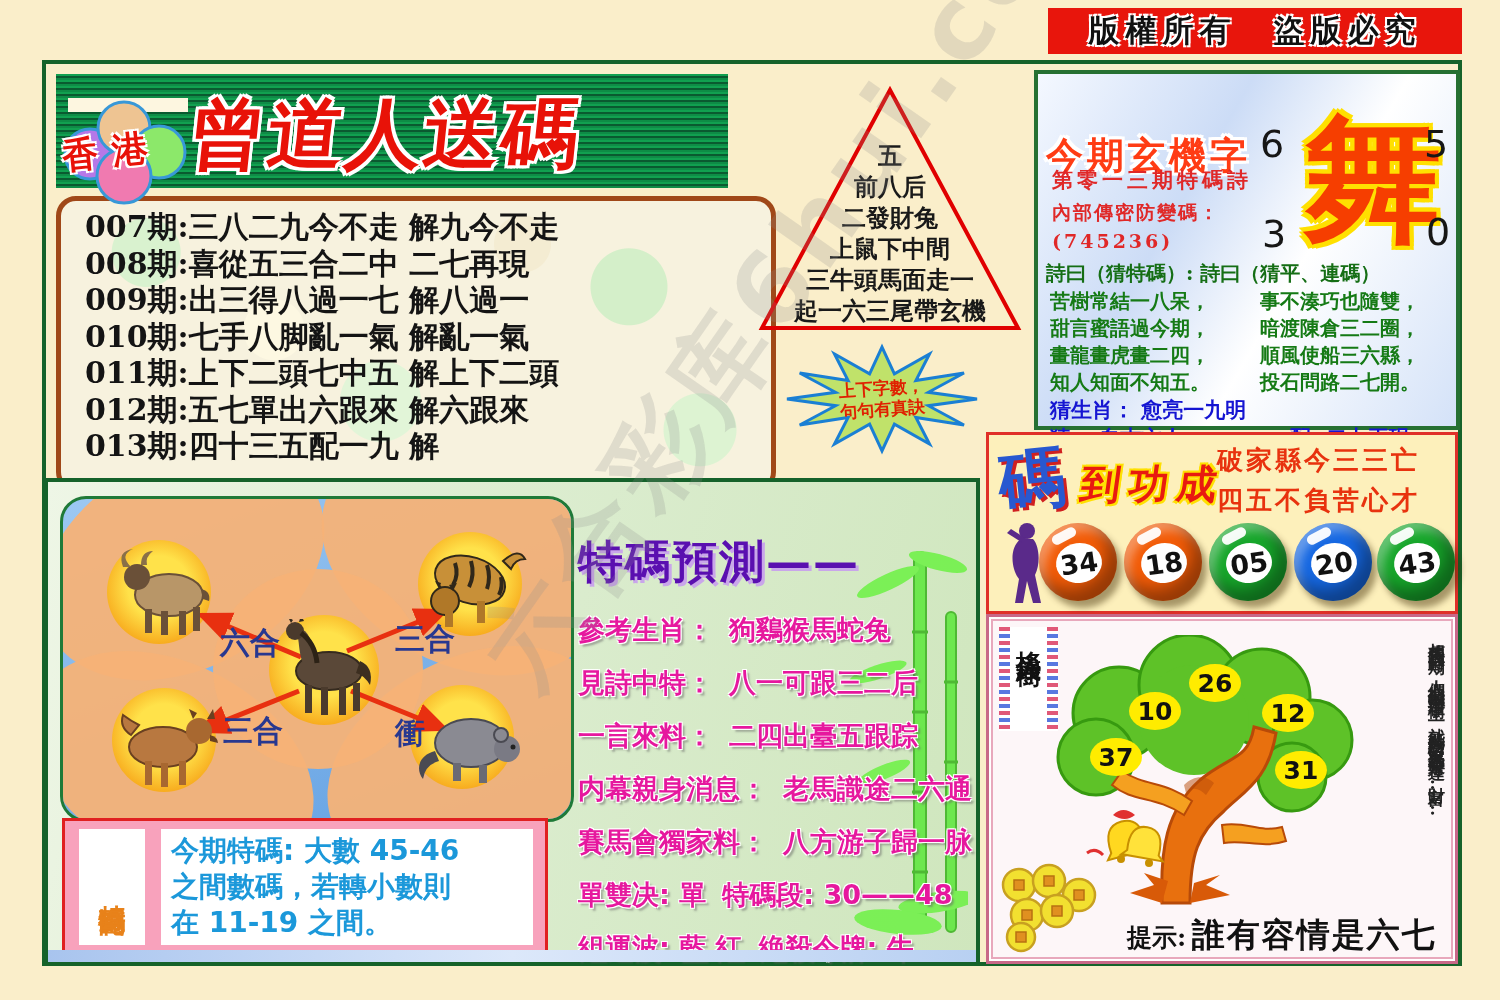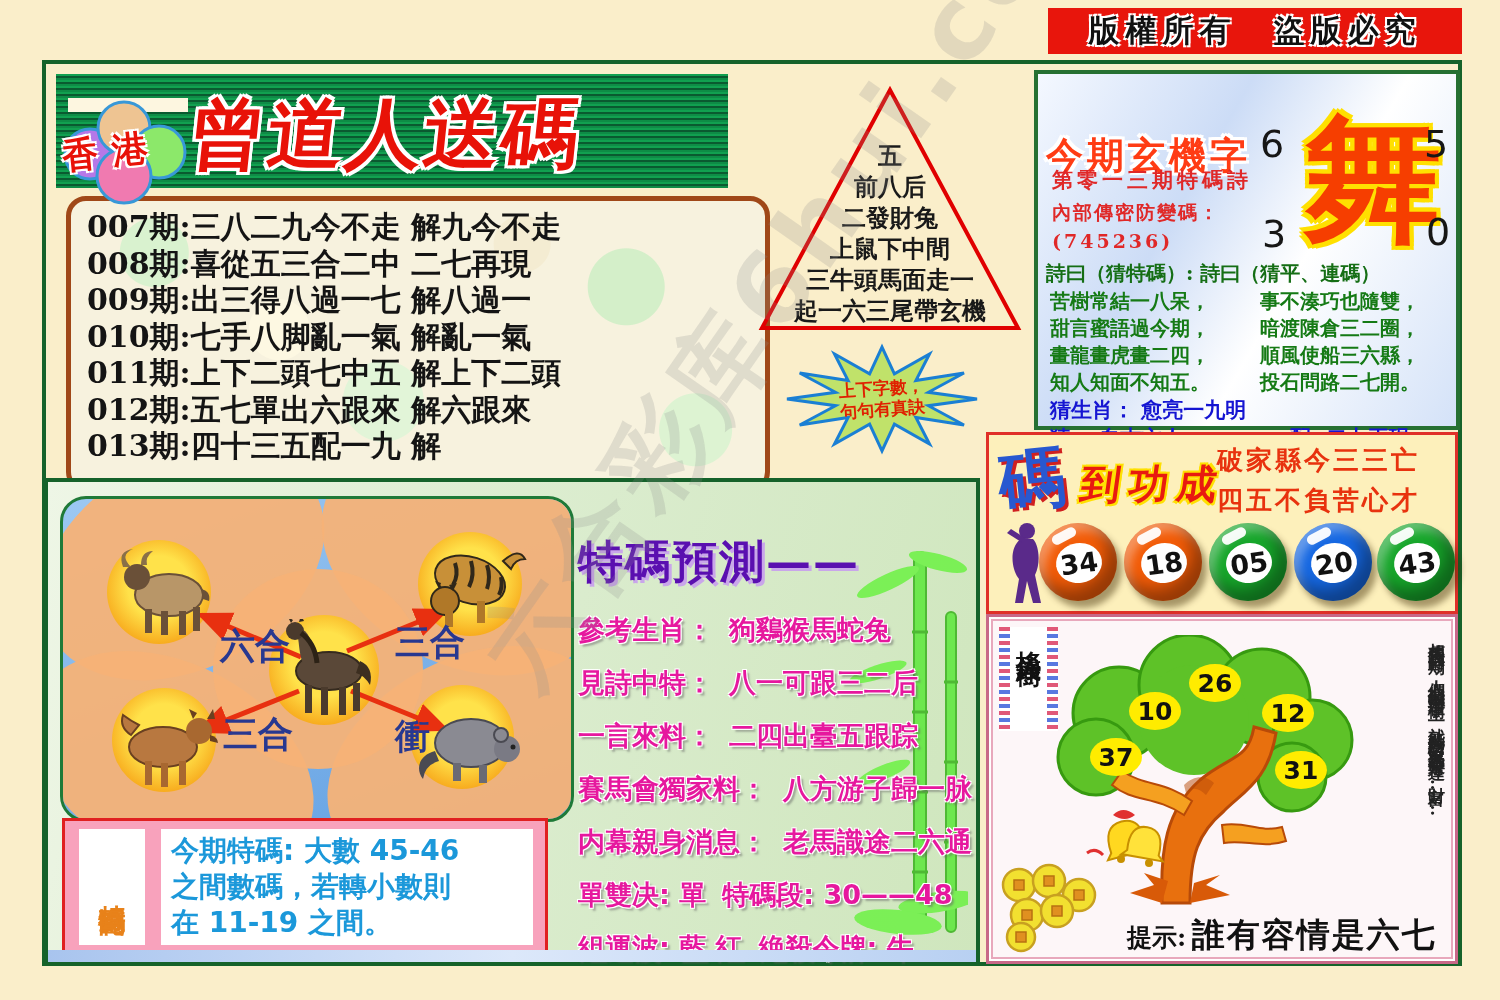--- a/index.html
+++ b/index.html
@@ -20,30 +20,30 @@
   .title-banner{left:56px;top:74px;width:672px;height:114px;
     background:repeating-linear-gradient(180deg,#11a050 0 2px,#0a5a30 2px 4px,#0e8c46 4px 6px);}
   .title-text{left:190px;top:84px;font-family:"DejaVu Serif","Liberation Serif",serif;
     font-weight:900;font-size:76px;color:#e81208;transform:skewX(-6deg);letter-spacing:2px;
     text-shadow:-3px -3px 0 #fff,3px -3px 0 #fff,-3px 3px 0 #fff,3px 3px 0 #fff,0 -3px 0 #fff,0 3px 0 #fff,-3px 0 0 #fff,3px 0 0 #fff;}
   .hk-text{left:62px;top:126px;width:130px;font-family:"DejaVu Serif","Liberation Serif",serif;
     font-weight:900;font-size:36px;color:#e81208;transform:rotate(-6deg);letter-spacing:14px;
     text-shadow:-2px -2px 0 #fff,2px -2px 0 #fff,-2px 2px 0 #fff,2px 2px 0 #fff;z-index:3;}
 
   
-  .periods-box{left:66px;top:196px;width:662px;height:270px;border:5px solid #a04818;border-radius:20px;
+  .periods-box{left:56px;top:196px;width:662px;height:270px;border:5px solid #a04818;border-radius:20px;
     background:
       radial-gradient(circle at 12% 18%,#d9f2cf 0 34px,transparent 35px),
       radial-gradient(circle at 45% 70%,#e2f5d8 0 40px,transparent 41px),
       radial-gradient(circle at 80% 30%,#d4efc9 0 38px,transparent 39px),
       radial-gradient(circle at 90% 80%,#ddf3d2 0 36px,transparent 37px),
       radial-gradient(circle at 30% 45%,#fdf8e2 0 30px,transparent 31px),
       radial-gradient(circle at 65% 15%,#f4ecd2 0 28px,transparent 29px),
       #f7f2de;
-    padding:8px 16px;}
+    padding:8px 24px;}
   .period-row{font-family:"DejaVu Serif","Liberation Serif",serif;font-weight:700;font-size:30px;
     color:#141414;line-height:36.5px;white-space:nowrap;}
 
   
   .triangle-wrap{left:756px;top:84px;width:268px;height:250px;}
   .triangle-text{left:756px;top:84px;width:268px;height:250px;display:flex;flex-direction:column;
     align-items:center;justify-content:flex-end;padding-bottom:8px;box-sizing:border-box;
     font-family:"DejaVu Serif","Liberation Serif",serif;font-weight:700;font-size:24px;color:#191919;}
   .triangle-text div{line-height:31px;white-space:nowrap;}
 
@@ -108,21 +108,21 @@
     background:linear-gradient(105deg,#eef6e6 0%,#dcedd0 45%,#cfe6bd 100%);}
   .big-box-bottomstrip{left:0;bottom:0;width:100%;height:12px;
     background:linear-gradient(90deg,#a8c4ee,#dce8fa 50%,#b8d0f2);}
 
   
   .zodiac-panel{left:12px;top:14px;width:508px;height:320px;border-radius:26px;border:3px solid #1f7a38;
     background:linear-gradient(160deg,#9cc8f2,#62a0e2);overflow:hidden;}
   .wing{position:absolute;background:#f6b277;border-radius:50%;opacity:.95;}
   .zoo-circle{position:absolute;border-radius:50%;
     background:radial-gradient(circle at 50% 45%,#ffe24a 0 40%,#f59a10 85%,#ef8a08);}
-  .zoo-label{position:absolute;font-weight:900;font-size:35px;color:#283890;z-index:5;
+  .zoo-label{position:absolute;font-weight:900;font-size:30px;color:#283890;z-index:5;
     font-family:"DejaVu Serif","Liberation Serif",serif;}
 
   
   .pred{left:530px;top:16px;width:392px;height:452px;margin-top:30px;}
   .pred-header{font-weight:900;font-size:45px;color:#5a0fb0;letter-spacing:2px;
     text-shadow:3px 3px 0 #c9a6ea;margin:4px 0 20px 0;}
   .pred-row{margin-bottom:17px;white-space:nowrap;}
   .pred-label,.pred-value{font-weight:900;font-size:27px;color:#e6189e;
     text-shadow:-1px -1px 0 #fff,1px -1px 0 #fff,-1px 1px 0 #fff,1px 1px 0 #fff,3px 3px 2px rgba(100,100,100,.5);}
   .pred-value{margin-left:16px;}
@@ -426,24 +426,24 @@
       <div class="pred-row">
         <span class="pred-label">參考生肖：</span><span class="pred-value">狗鷄猴馬蛇兔</span>
       </div>
       <div class="pred-row">
         <span class="pred-label">見詩中特：</span><span class="pred-value">八一可跟三二后</span>
       </div>
       <div class="pred-row">
         <span class="pred-label">一言來料：</span><span class="pred-value">二四出臺五跟踪</span>
       </div>
       <div class="pred-row">
+        <span class="pred-label">内幕親身消息：</span><span class="pred-value">老馬識途二六通</span>
+      </div>
+      <div class="pred-row">
         <span class="pred-label">賽馬會獨家料：</span><span class="pred-value">八方游子歸一脉</span>
-      </div>
-      <div class="pred-row">
-        <span class="pred-label">内幕親身消息：</span><span class="pred-value">老馬識途二六通</span>
       </div>
       <div class="pred-row">
         <span class="pred-label">單雙决: 單</span><span class="pred-value">特碼段: 30——48</span>
       </div>
       <div class="pred-row">
         <span class="pred-label">組運波: 藍 紅</span><span class="pred-value">絶殺令牌: 牛</span>
       </div>
     </div>
 
     <div class="abs range-box">

